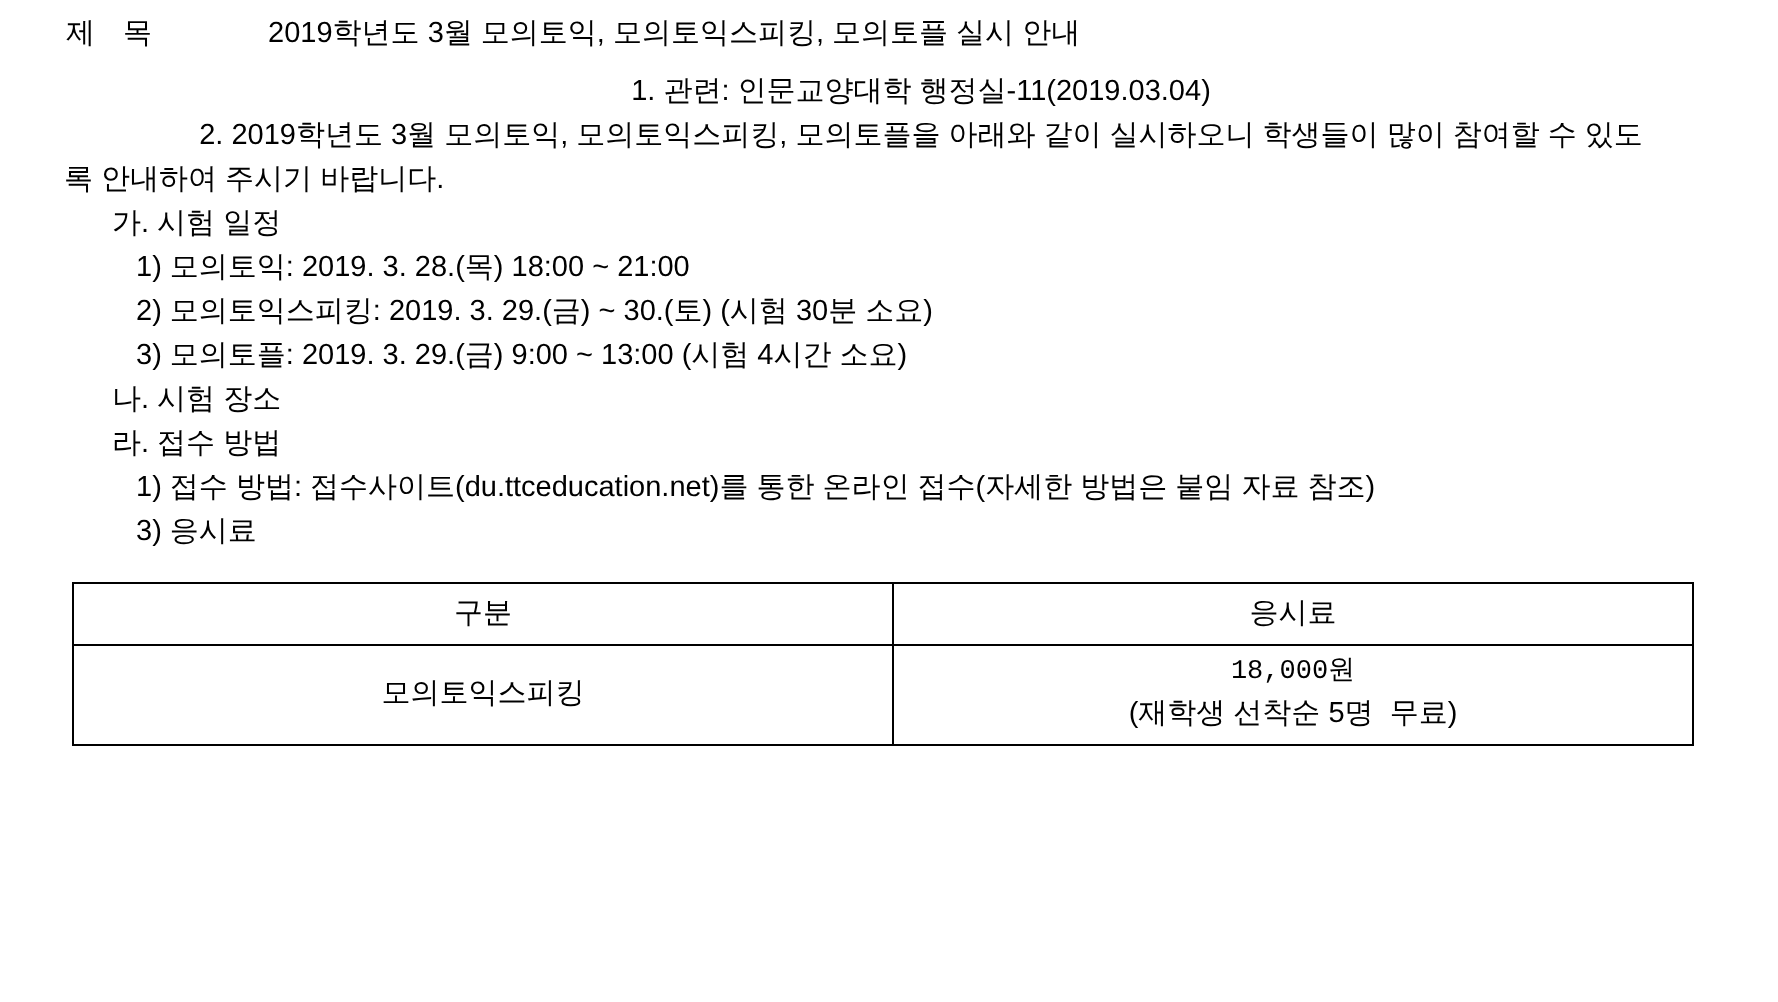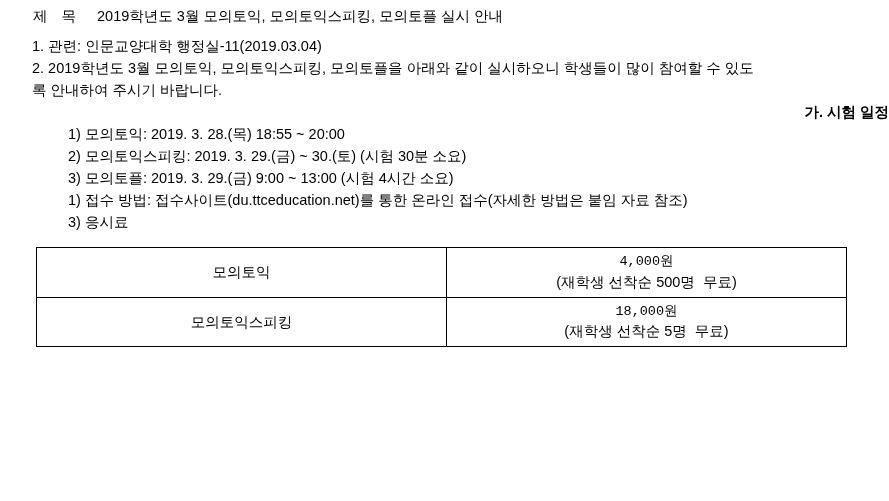--- a/index.html
+++ b/index.html
@@ -29,32 +29,33 @@
     padding: 7px 0 0 33px;
     font-size: 14.5px;
   }
   .title-label {
     letter-spacing: 5px;
     margin-right: 16px;
     white-space: nowrap;
   }
   .title-text {
     white-space: nowrap;
+    margin-left: 37px;
   }
   .body-block {
     padding: 9px 0 0 32px;
     line-height: 1.52;
   }
   .line {
     white-space: pre-wrap;
   }
-  .indent-1 { padding-left: 0px; }
+  .indent-1 { padding-left: 0px; text-align: center; }
   .indent-2 { padding-left: 24px; }
   .indent-3 { padding-left: 36px; }
-  .bold { font-weight: bold; text-align: right; }
+  .bold { font-weight: normal; }
   .wrap-line {
     padding-left: 0px;
   }
   table.fee-table {
     border-collapse: collapse;
     margin: 14px 0 0 36px;
     width: 800px;
     table-layout: fixed;
   }
   table.fee-table td {
@@ -87,38 +88,37 @@
     <span class="title-text">2019학년도 3월 모의토익, 모의토익스피킹, 모의토플 실시 안내</span>
   </div>
 
   <div class="body-block">
 
     <div class="line indent-1">1. 관련: 인문교양대학 행정실-11(2019.03.04)</div>
     <div class="line indent-1">2. 2019학년도 3월 모의토익, 모의토익스피킹, 모의토플을 아래와 같이 실시하오니 학생들이 많이 참여할 수 있도</div>
     <div class="line wrap-line">록 안내하여 주시기 바랍니다.</div>
 
     <div class="line indent-2 bold">가. 시험 일정</div>
-    <div class="line indent-3">1) 모의토익: 2019. 3. 28.(목) 18:55 ~ 20:00</div>
+    <div class="line indent-3">1) 모의토익: 2019. 3. 28.(목) 18:00 ~ 21:00</div>
     <div class="line indent-3">2) 모의토익스피킹: 2019. 3. 29.(금) ~ 30.(토) (시험 30분 소요)</div>
     <div class="line indent-3">3) 모의토플: 2019. 3. 29.(금) 9:00 ~ 13:00 (시험 4시간 소요)</div>
 
+    <div class="line indent-2 bold">나. 시험 장소</div>
 
 
+    <div class="line indent-2 bold">라. 접수 방법</div>
     <div class="line indent-3">1) 접수 방법: 접수사이트(du.ttceducation.net)를 통한 온라인 접수(자세한 방법은 붙임 자료 참조)</div>
     <div class="line indent-3">3) 응시료</div>
   </div>
 
   <table class="fee-table">
     <tbody>
-      <tr class="body-row">
-        <td class="col-1">모의토익</td>
-        <td class="col-2">
-          <div class="amount">4,000원</div>
-          <div class="note-line">(재학생 선착순 500명  무료)</div>
-        </td>
+      <tr class="header-row">
+        <td class="col-1">구분</td>
+        <td class="col-2">응시료</td>
       </tr>
       <tr class="body-row">
         <td class="col-1">모의토익스피킹</td>
         <td class="col-2">
           <div class="amount">18,000원</div>
           <div class="note-line">(재학생 선착순 5명  무료)</div>
         </td>
       </tr>
 
     </tbody>

